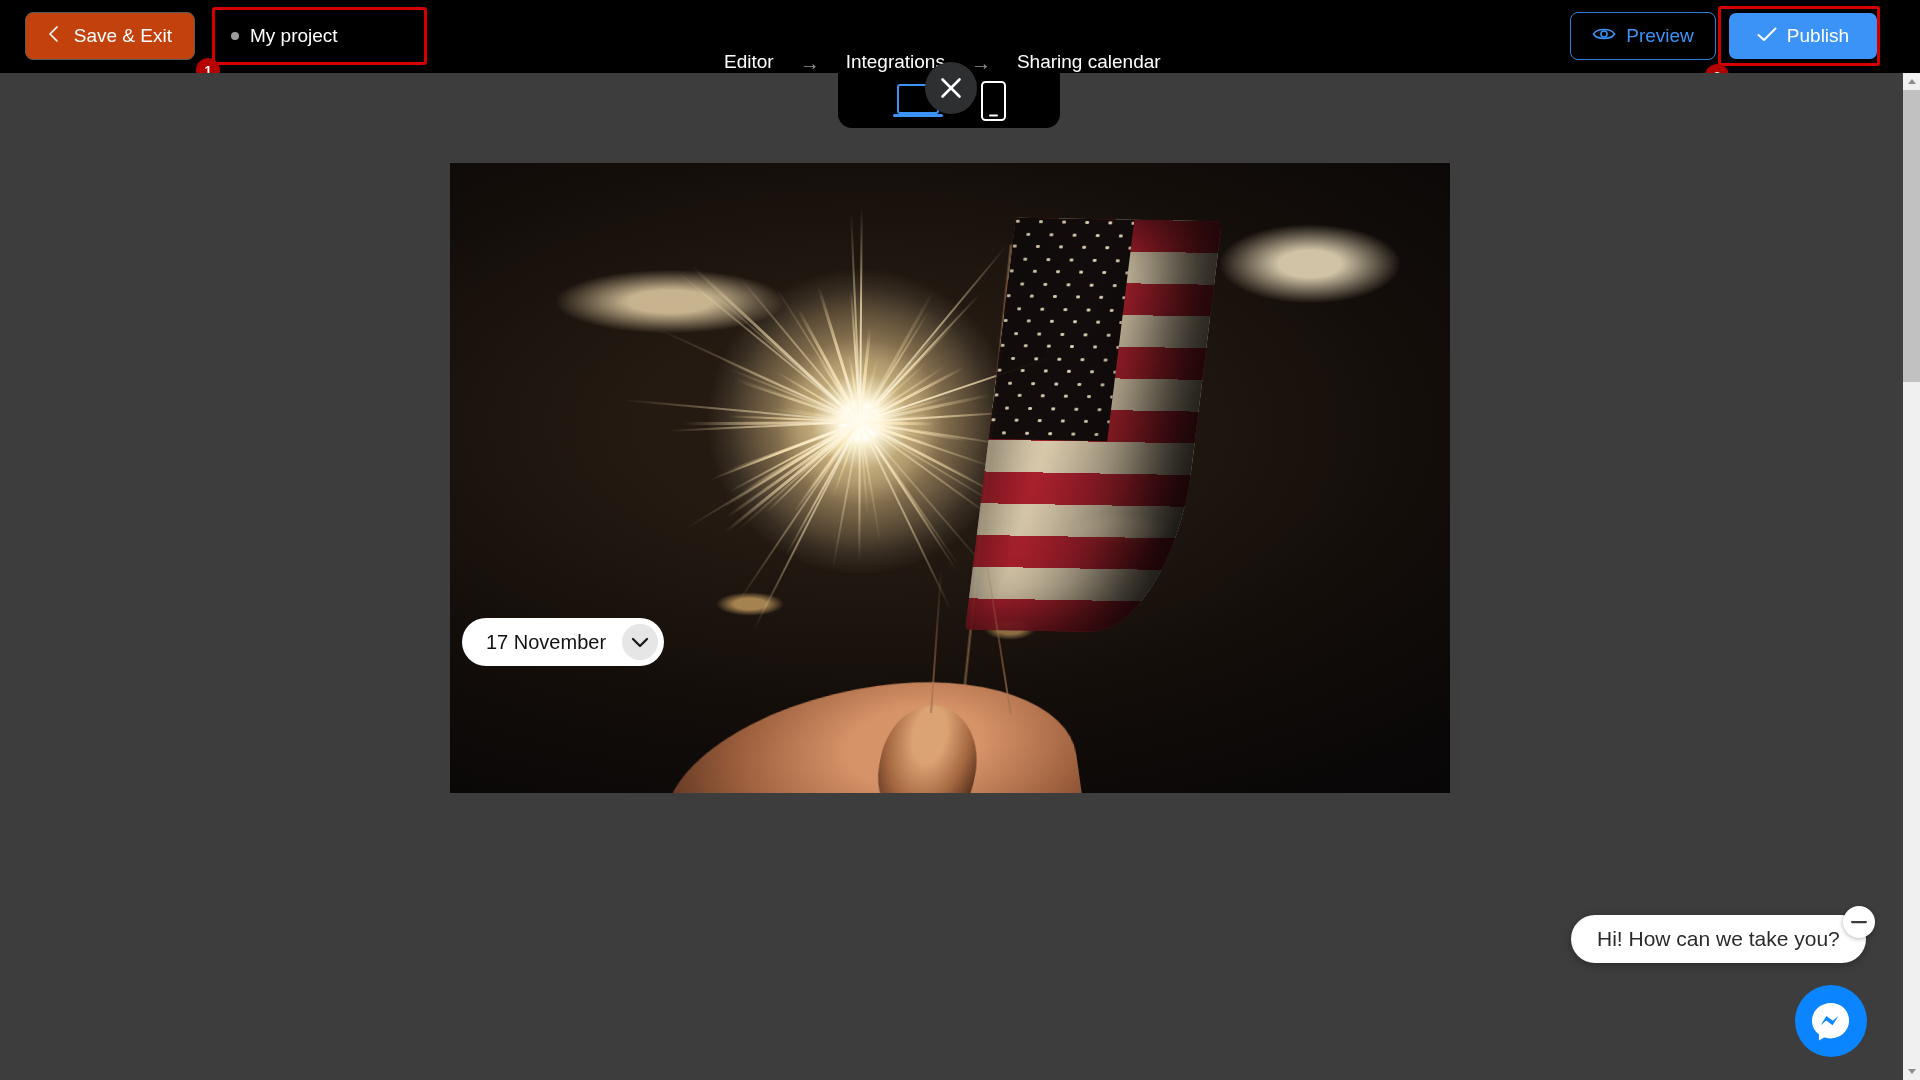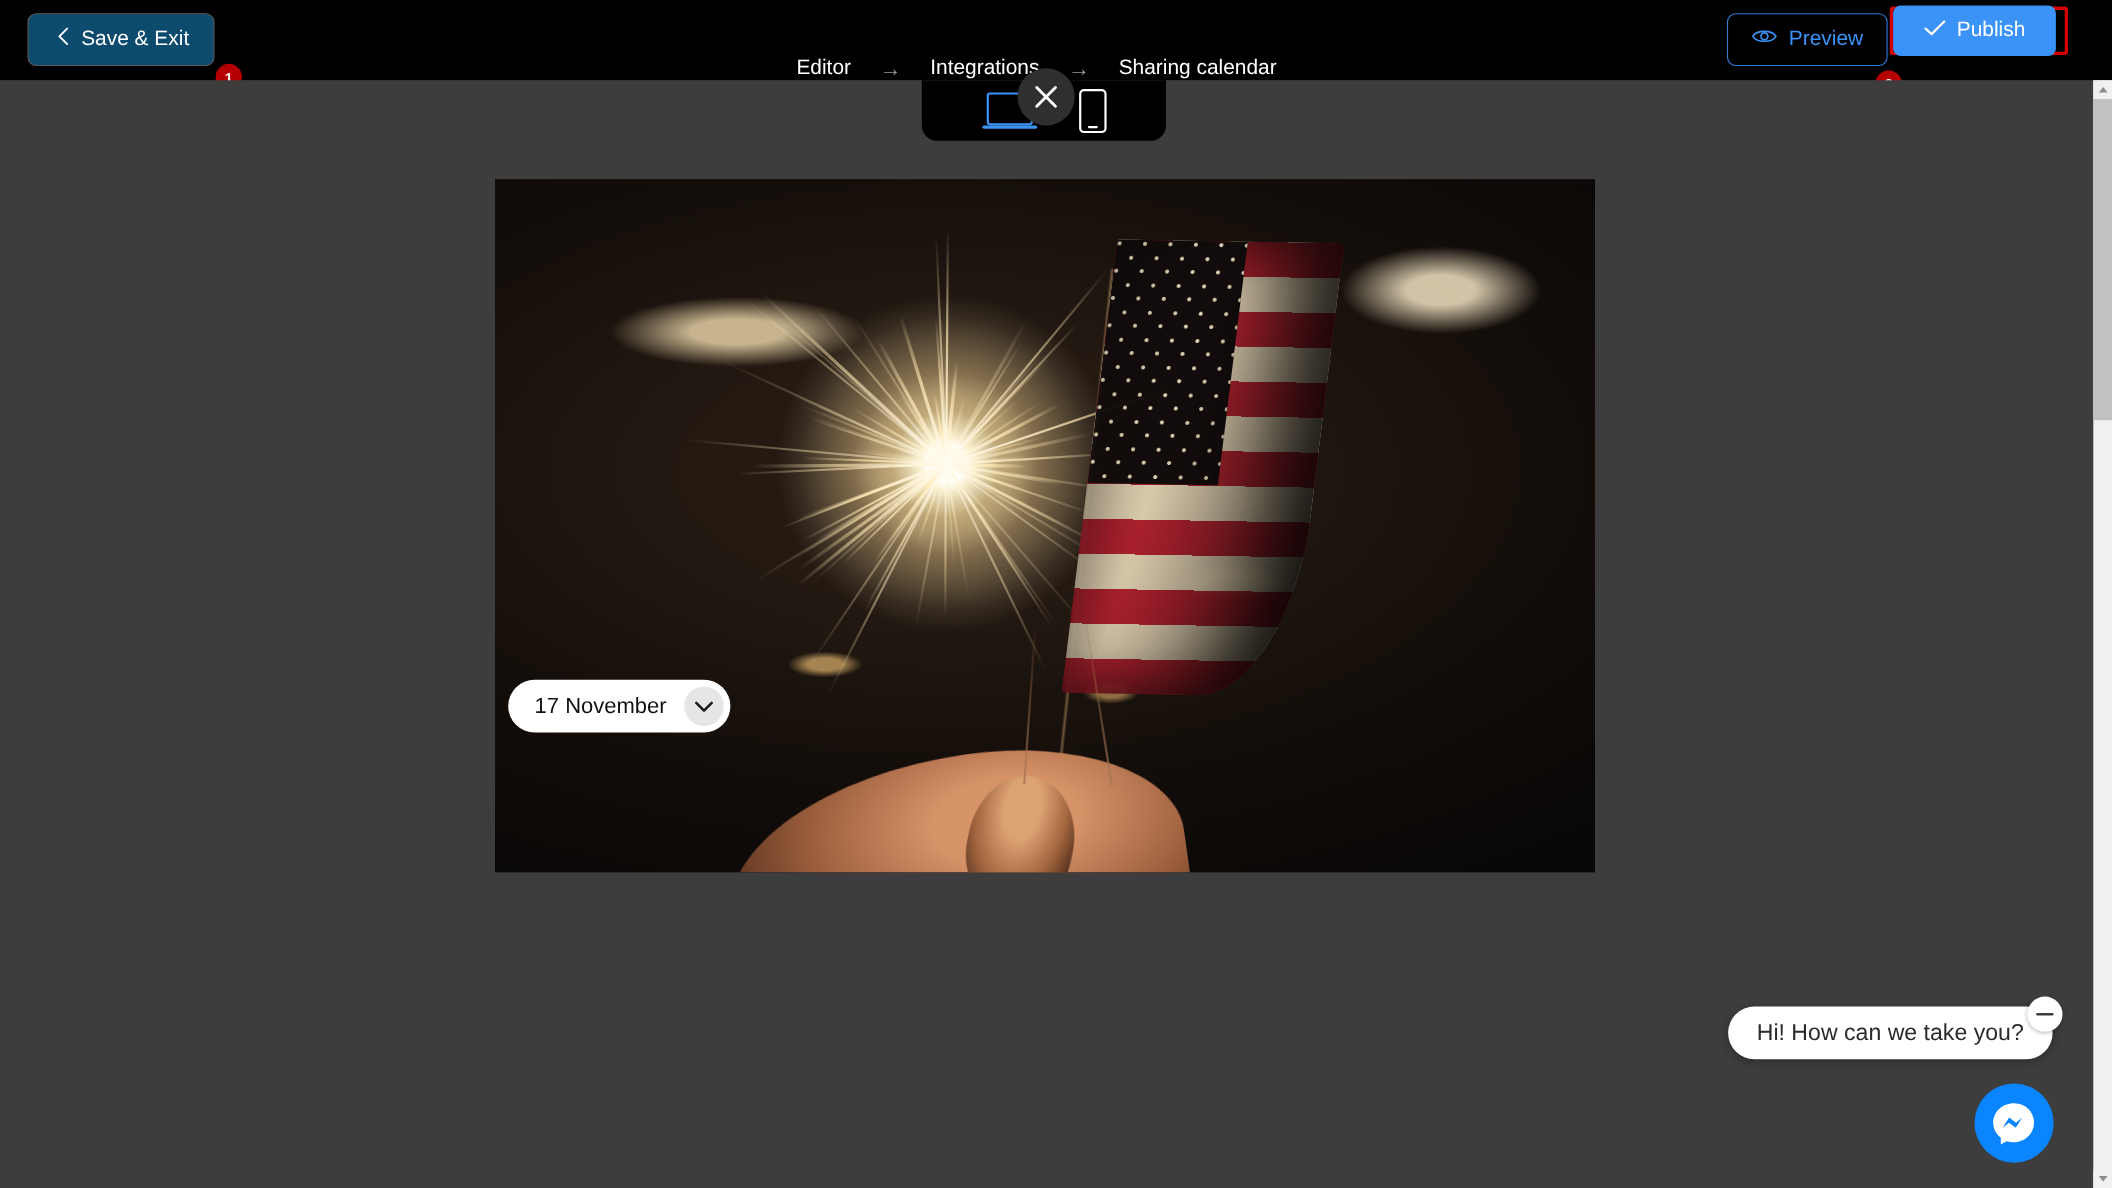--- a/index.html
+++ b/index.html
@@ -11,23 +11,23 @@
   }
 
   
   #topbar{
     position:absolute; left:0; top:0; width:1920px; height:73px;
     background:#000000;
     display:flex; align-items:center;
   }
 
   .btn-outline{
-    display:flex; align-items:center; justify-content:flex-end; gap:11px;
+    display:flex; align-items:center; justify-content:space-between; gap:11px;
     height:48px; border:1px solid #5a5a5a; border-radius:8px;
-    background:#0c4a6e; color:#ffffff; font-size:19px;
+    background:#c2410c; color:#ffffff; font-size:19px;
     cursor:pointer; padding:0 22px;
   }
   #save-exit{ position:absolute; left:25px; top:12px; width:170px; }
   #save-exit .chev{ display:block; }
 
   
   #project-annot{
     position:absolute; left:212px; top:7px; width:215px; height:58px;
     border:3px solid #d40000; border-radius:3px;
     display:flex; align-items:center;
@@ -65,23 +65,23 @@
 
   
   #preview-btn{
     position:absolute; left:1570px; top:12px; height:48px; width:146px;
     border:1px solid #2f7ddb; border-radius:8px; background:#000;
     color:#3b93f7; font-size:19px;
     display:flex; align-items:center; justify-content:center; gap:10px;
     cursor:pointer;
   }
   #publish-annot{
-    position:absolute; left:1718px; top:6px; width:162px; height:44px;
+    position:absolute; left:1718px; top:6px; width:162px; height:60px;
     border:3px solid #d40000; border-radius:3px;
-    display:flex; align-items:center; justify-content:flex-start;
+    display:flex; align-items:center; justify-content:flex-end;
   }
   #publish-btn{
     width:148px; height:46px; border-radius:7px; background:#3b93f7;
     color:#ffffff; font-size:19px; border:none; cursor:pointer;
     display:flex; align-items:center; justify-content:center; gap:10px;
     font-family:"Liberation Sans", sans-serif;
   }
 
   
   #device-panel{
@@ -260,20 +260,26 @@
 
   <div id="save-exit" class="btn-outline">
     <span class="chev">
       <svg width="11" height="18" viewBox="0 0 11 18">
           <polyline points="9,2 2,9 9,16" fill="none" stroke="#ffffff" stroke-width="1.7" stroke-linecap="round" stroke-linejoin="round"></polyline>
         </svg>
     </span>
     <span>Save &amp; Exit</span>
   </div>
 
+  <div id="project-annot">
+    <div id="project-name">
+      <span id="project-dot"></span>
+      <span>My project</span>
+    </div>
+  </div>
   <div class="badge" id="badge1">1</div>
 
   <div id="breadcrumb">
     <span class="crumb">Editor</span>
     <span class="crumb-arrow">→</span>
     <span class="crumb">Integrations</span>
     <span class="crumb-arrow">→</span>
     <span class="crumb">Sharing calendar</span>
   </div>
 

